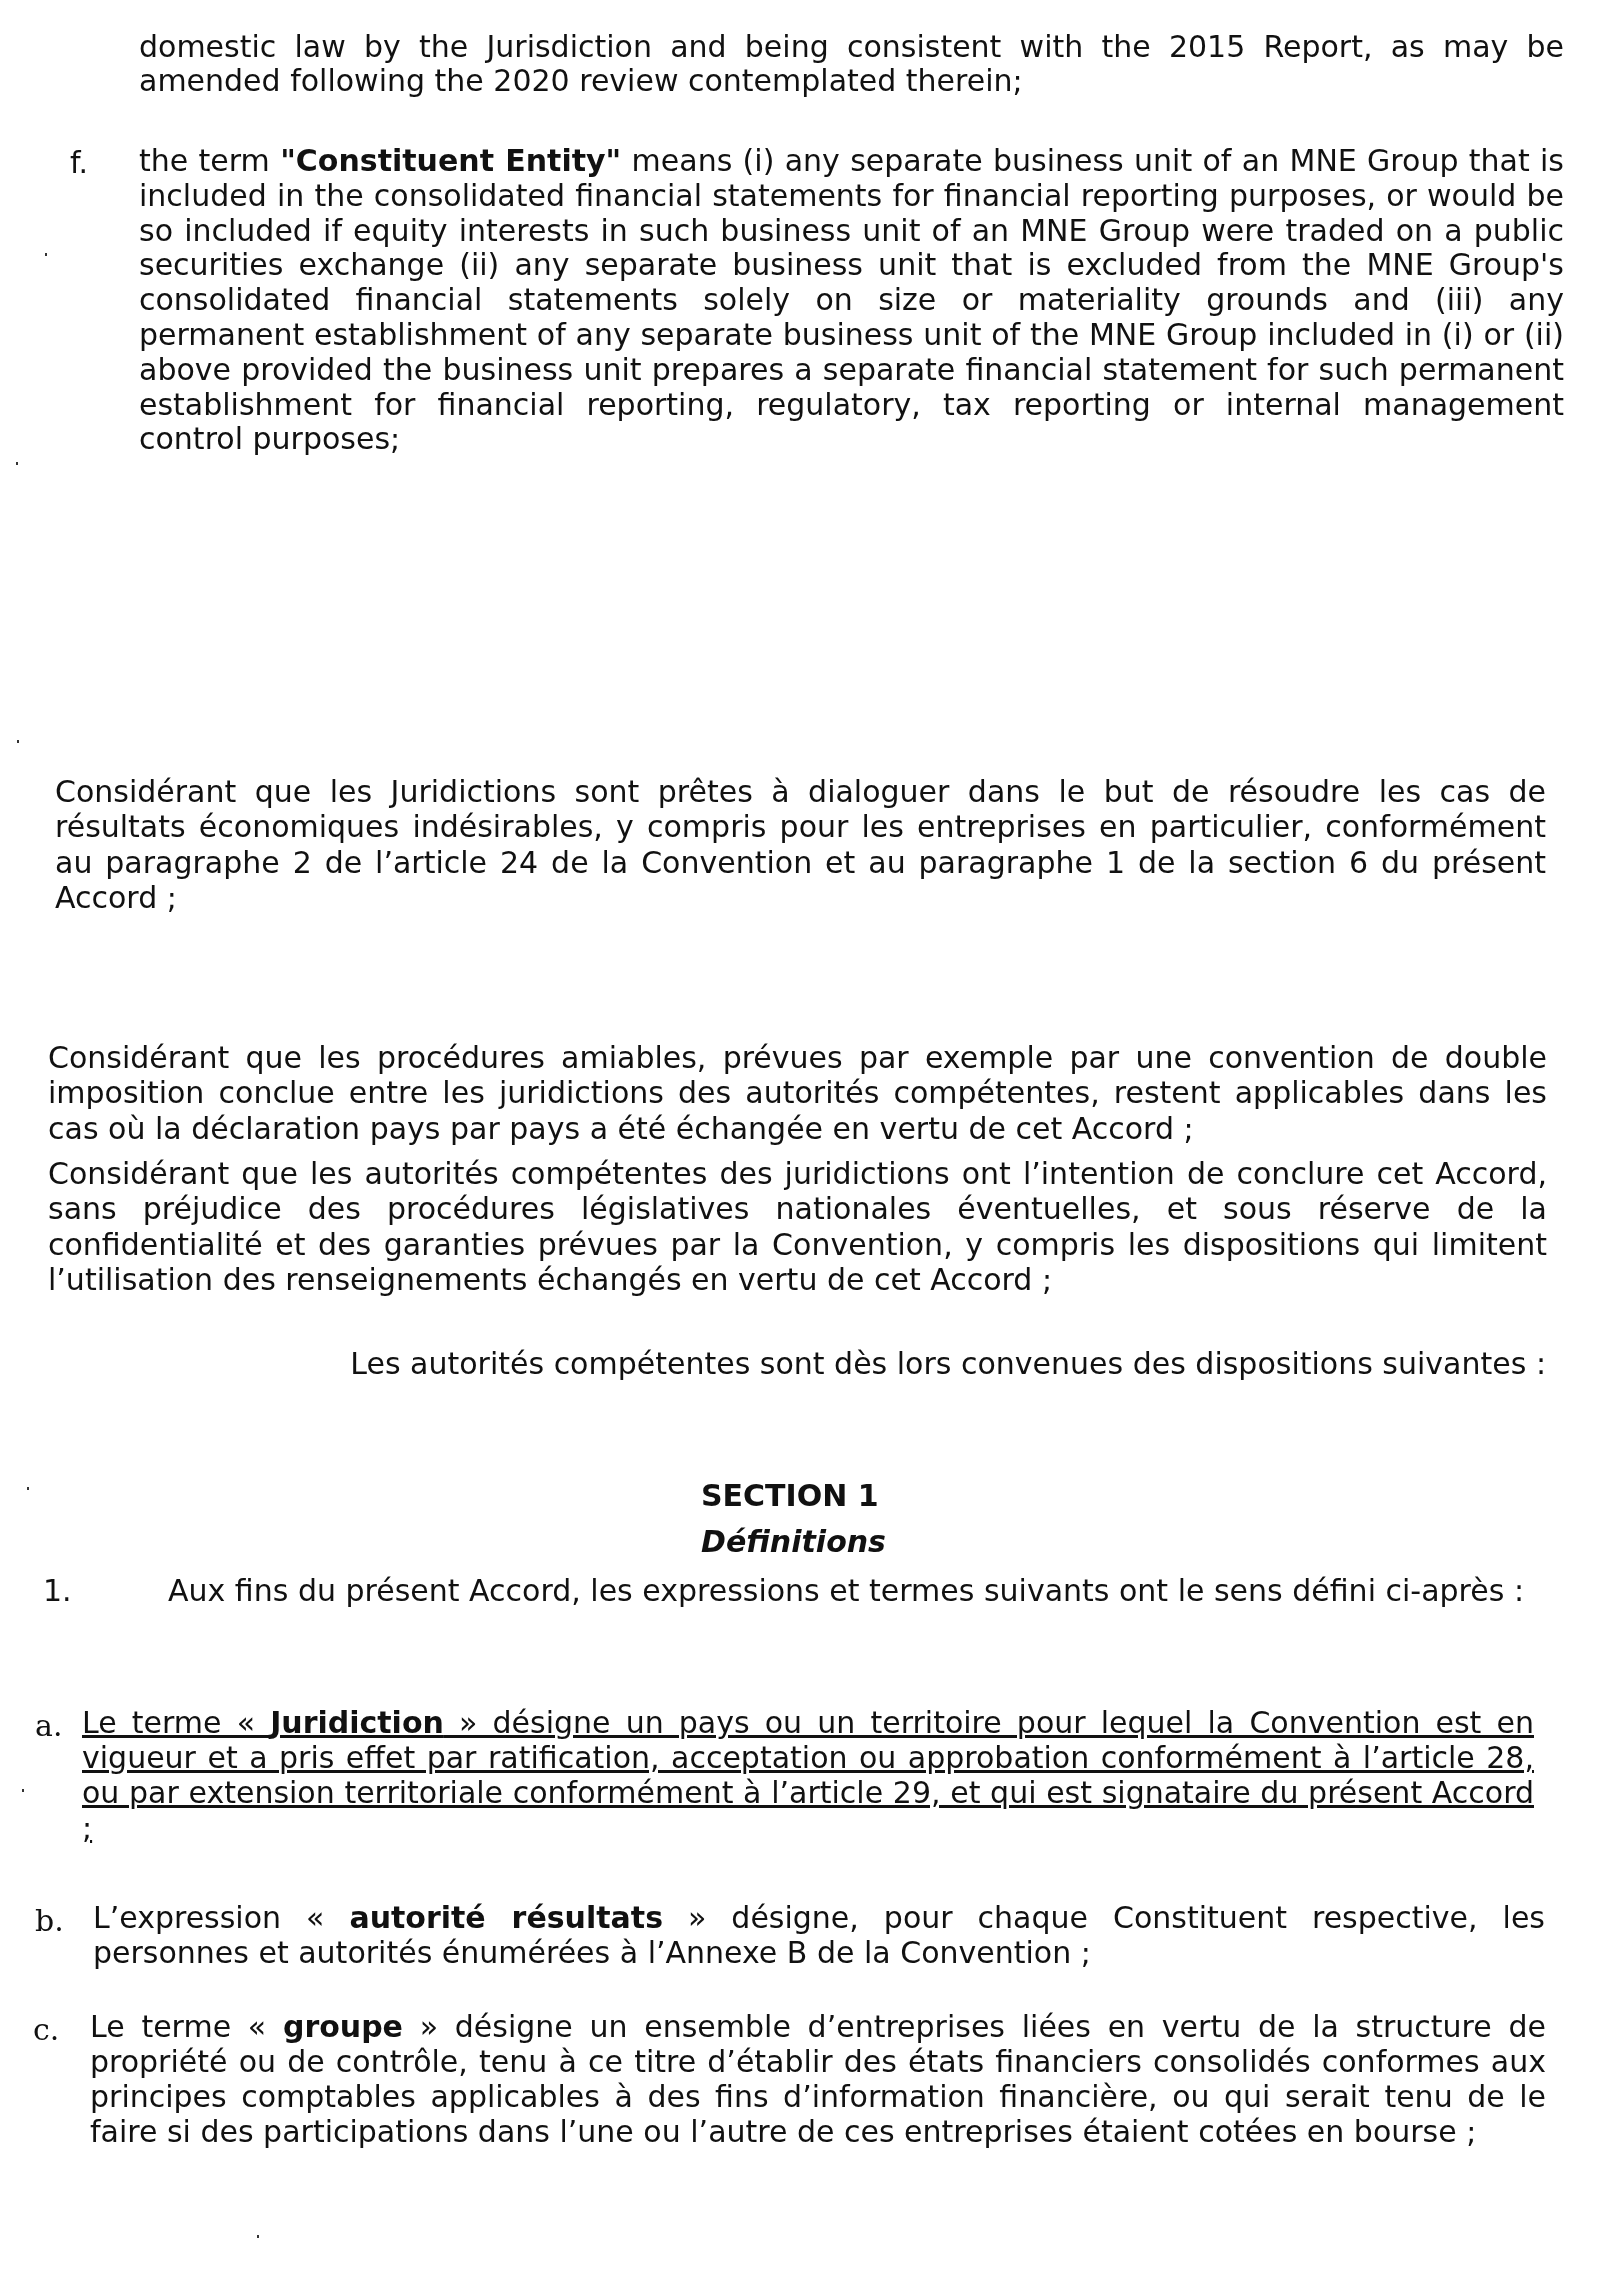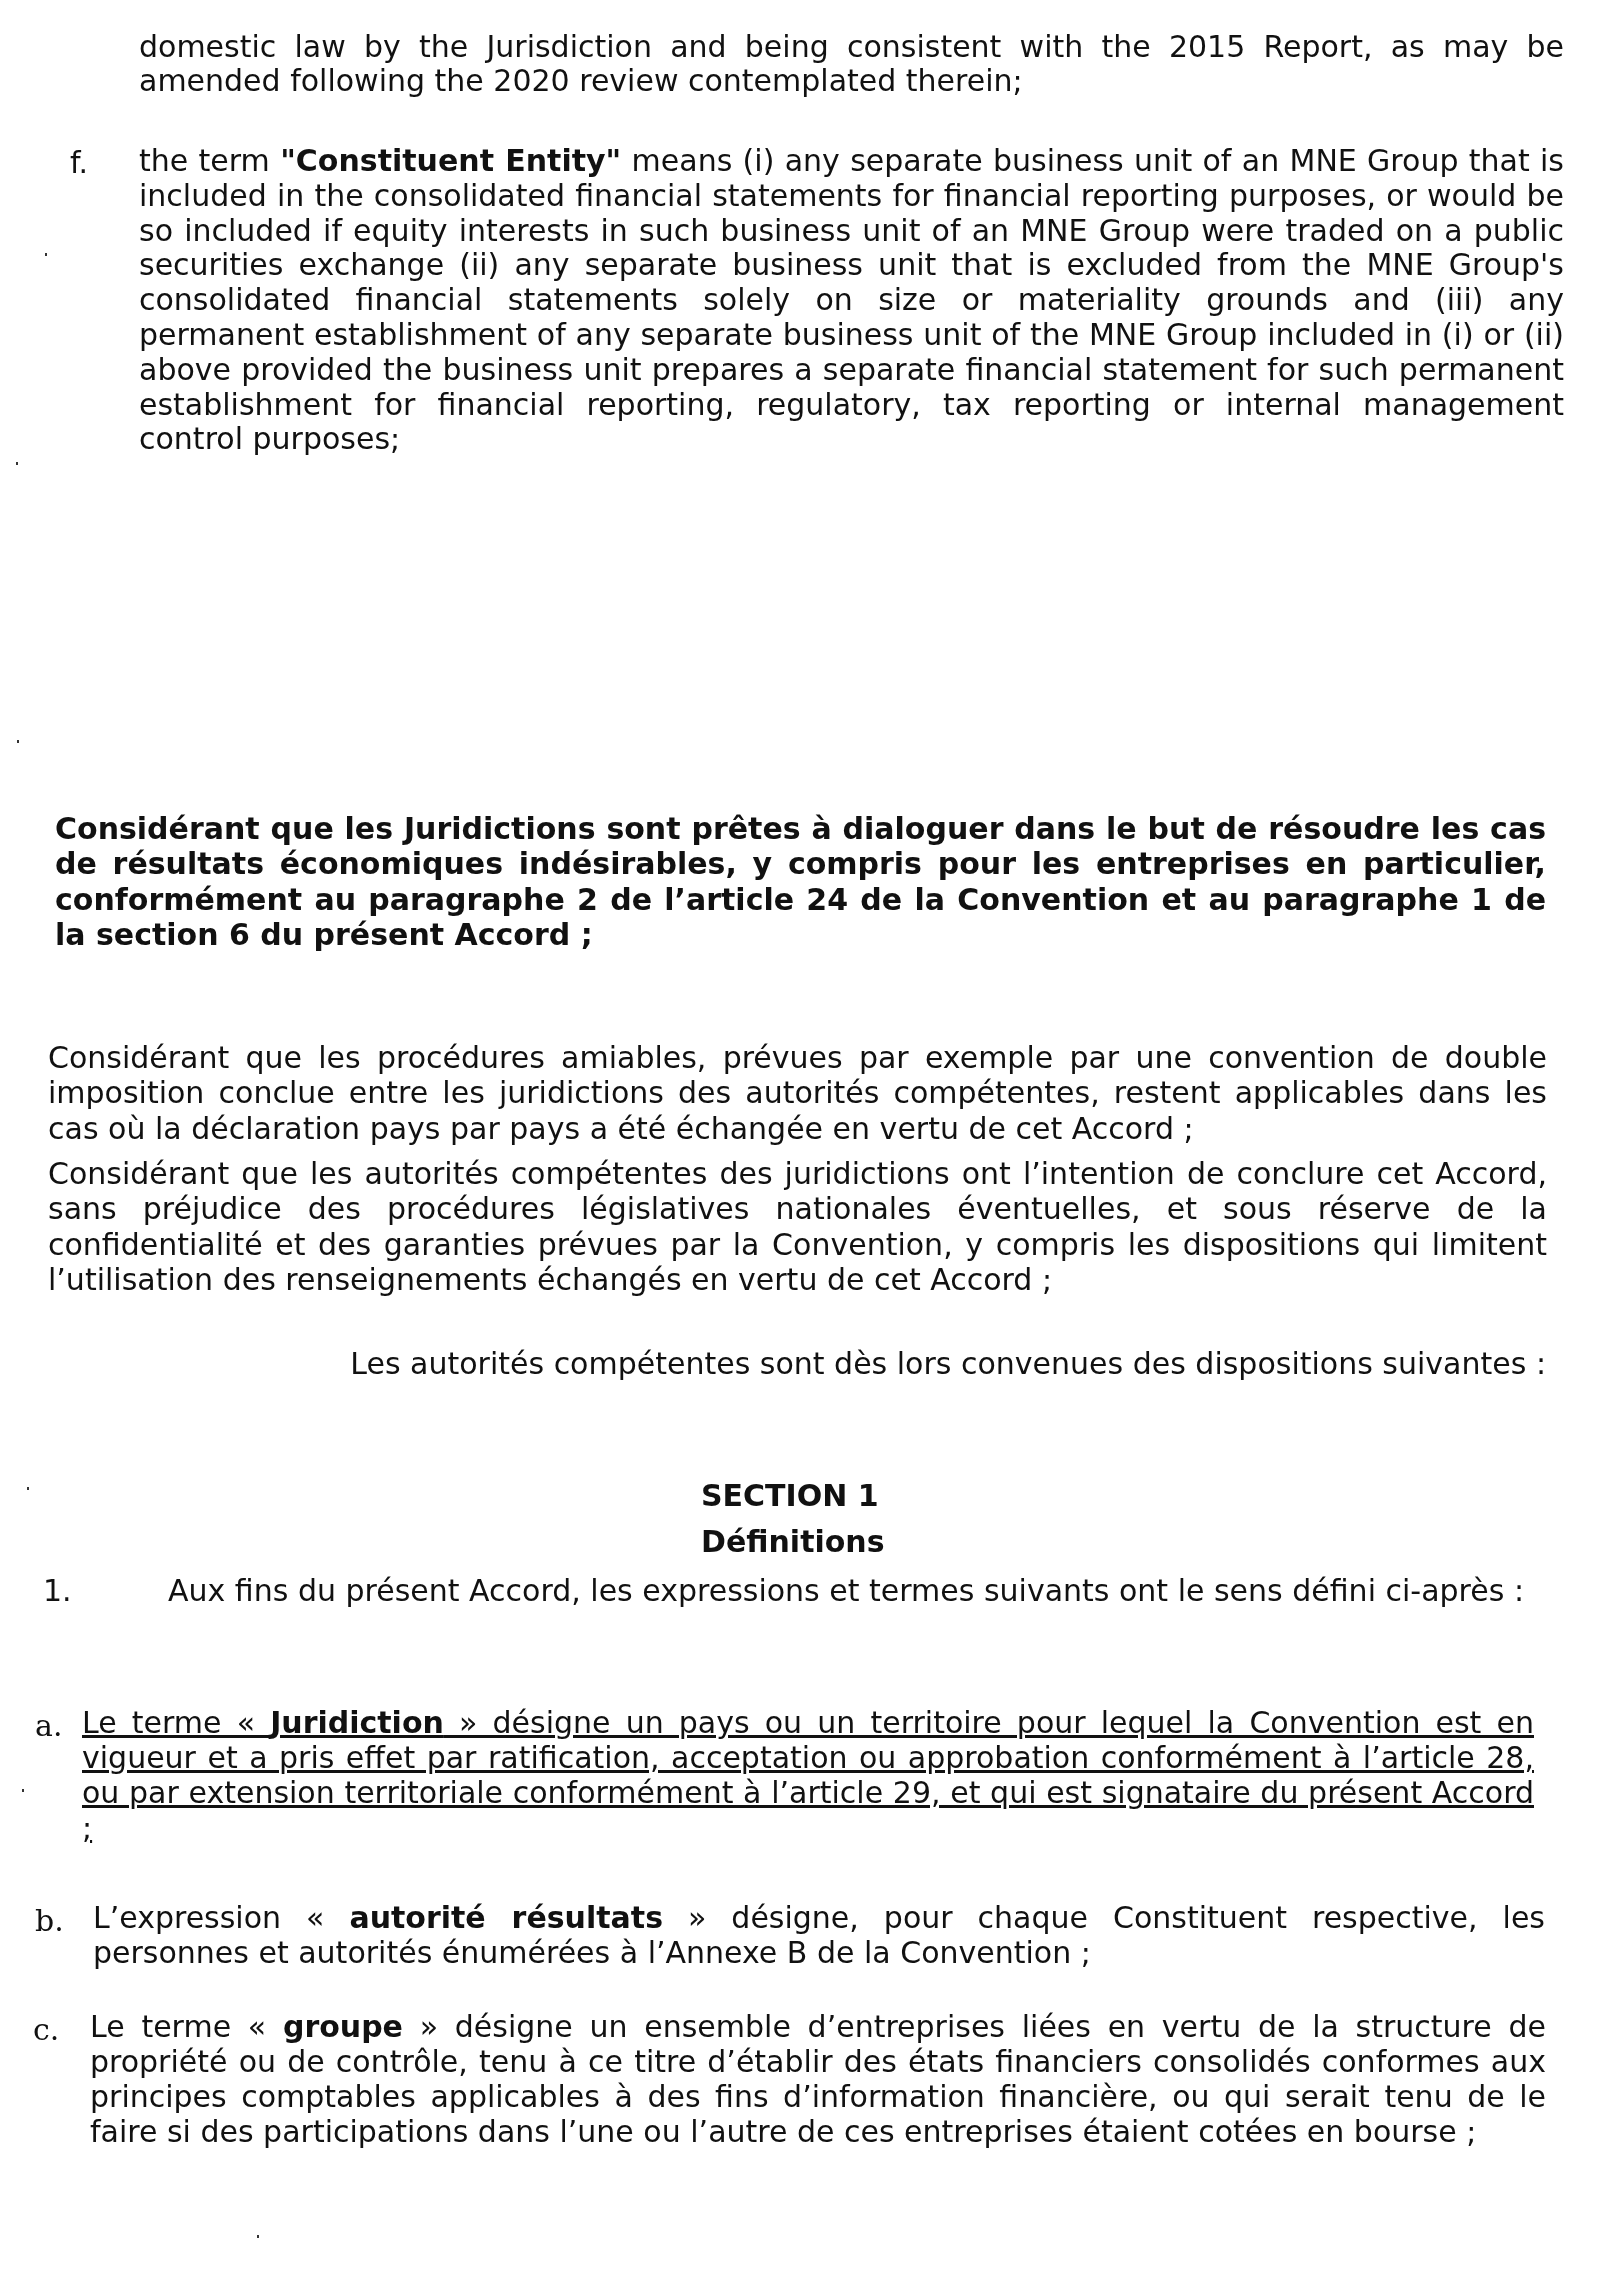--- a/index.html
+++ b/index.html
@@ -20,35 +20,35 @@
 
 <div class="block" style="left:139px; top:30px; width:1425px;">
   <p>domestic law by the Jurisdiction and being consistent with the 2015 Report, as may be amended following the 2020 review contemplated therein;</p>
 </div>
 
 <div class="label" style="left:70px; top:146px;">f.</div>
 <div class="block" style="left:139px; top:144px; width:1425px; line-height:1.16;">
   <p><span>the term </span><b>"Constituent Entity"</b><span> means (i) any separate business unit of an MNE Group that is included in the consolidated financial statements for financial reporting purposes, or would be so included if equity interests in such business unit of an MNE Group were traded on a public securities exchange (ii) any separate business unit that is excluded from the MNE Group's consolidated financial statements solely on size or materiality grounds and (iii) any permanent establishment of any separate business unit of the MNE Group included in (i) or (ii) above provided the business unit prepares a separate financial statement for such permanent establishment for financial reporting, regulatory, tax reporting or internal management control purposes;</span></p>
 </div>
 
-<div class="block" style="left:55px; top:811px; width:1491px; line-height:1.18;font-weight:bold;">
+<div class="block" style="left:55px; top:774px; width:1491px; line-height:1.18;">
   <p>Considérant que les Juridictions sont prêtes à dialoguer dans le but de résoudre les cas de résultats économiques indésirables, y compris pour les entreprises en particulier, conformément au paragraphe 2 de l’article 24 de la Convention et au paragraphe 1 de la section 6 du présent Accord ;</p>
 </div>
 <div class="block" style="left:48px; top:1040px; width:1499px; line-height:1.18;">
   <p>Considérant que les procédures amiables, prévues par exemple par une convention de double imposition conclue entre les juridictions des autorités compétentes, restent applicables dans les cas où la déclaration pays par pays a été échangée en vertu de cet Accord ;</p>
 </div>
 <div class="block" style="left:48px; top:1156px; width:1499px; line-height:1.18;">
   <p>Considérant que les autorités compétentes des juridictions ont l’intention de conclure cet Accord, sans préjudice des procédures législatives nationales éventuelles, et sous réserve de la confidentialité et des garanties prévues par la Convention, y compris les dispositions qui limitent l’utilisation des renseignements échangés en vertu de cet Accord ;</p>
 </div>
 <div class="block" style="left:47px; top:1347px; width:1499px; text-align:right;">
   <p>Les autorités compétentes sont dès lors convenues des dispositions suivantes :</p>
 </div>
 
 <div class="heading" style="left:701px; top:1479px; width:358px;">SECTION 1</div>
-<div class="heading" style="left:701px; top:1525px; width:358px; ">Définitions</div>
+<div class="heading" style="left:701px; top:1525px; width:358px; font-style:italic;">Définitions</div>
 
 <div class="label" style="left:43px; top:1574px;">1.</div>
 <div class="block" style="left:43px; top:1574px; width:1503px; text-indent:125px;">
   <p>Aux fins du présent Accord, les expressions et termes suivants ont le sens défini ci-après :</p>
 </div>
 
 <div class="label" style="left:35px; top:1709px; font-family:'DejaVu Serif', serif;">a.</div>
 <div class="block" style="left:82px; top:1705px; width:1452px; line-height:1.17;text-decoration:underline;">
   <p><span>Le terme « </span><b>Juridiction</b><span> » désigne un pays ou un territoire pour lequel la Convention est en vigueur et a pris effet par ratification, acceptation ou approbation conformément à l’article 28, ou par extension territoriale conformément à l’article 29, et qui est signataire du présent Accord ;</span></p>
 </div>

